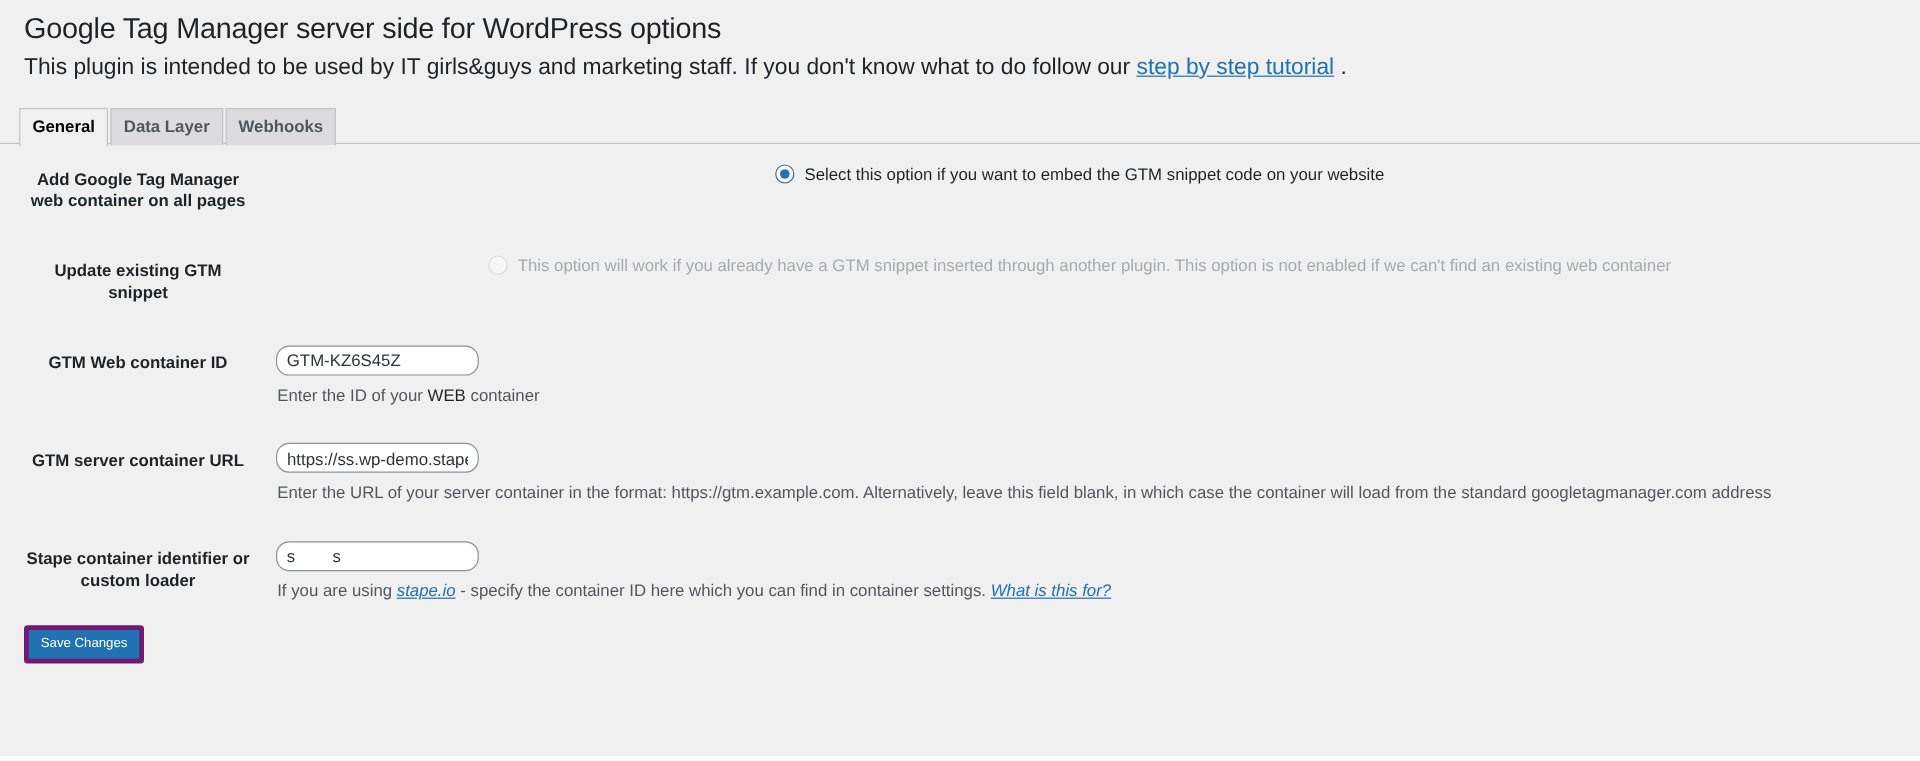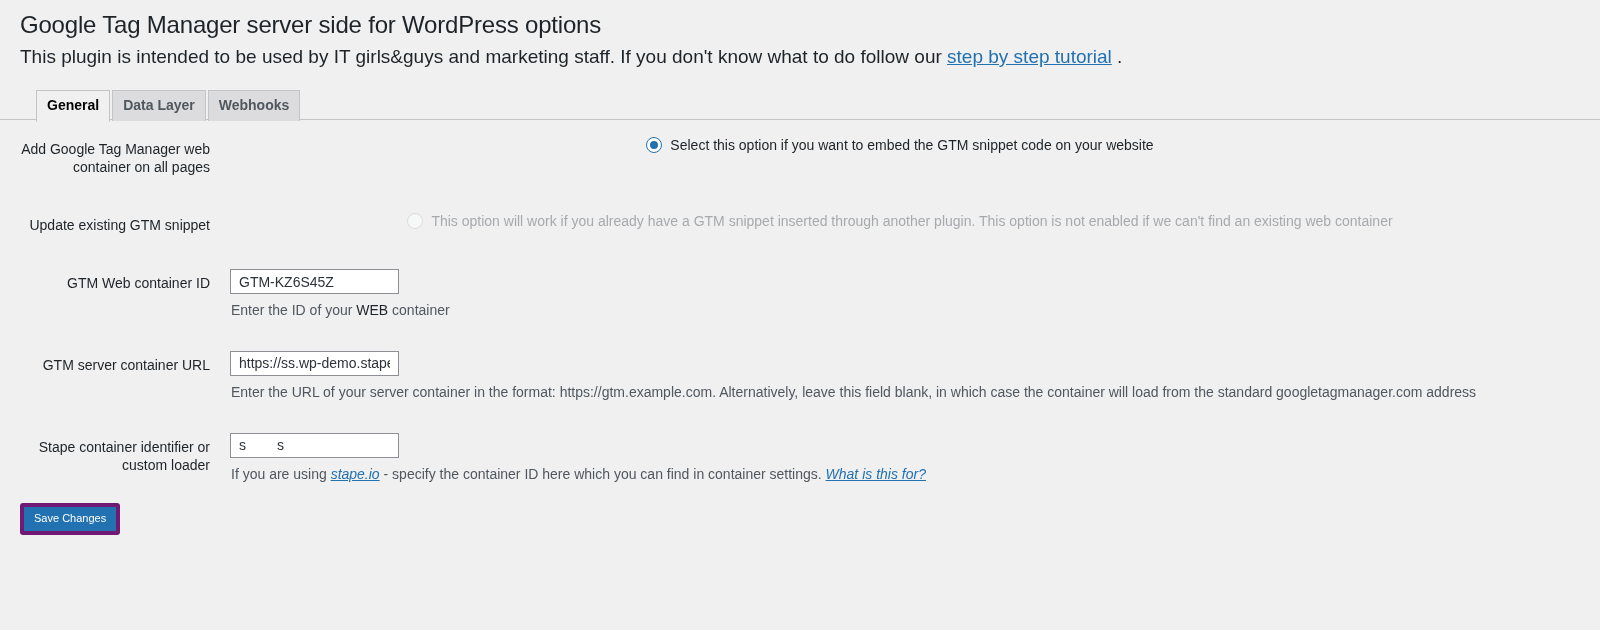--- a/index.html
+++ b/index.html
@@ -39,21 +39,21 @@
   }
   .page-subtitle a {
     color: #2271b1;
     text-decoration: underline;
   }
 
   
   .nav-tab-wrapper {
     border-bottom: 1px solid #c3c4c7;
     margin: 16px 0 0 0;
-    padding-left: 36px;
+    padding-left: 16px;
     padding-top: 0;
     line-height: inherit;
     box-sizing: border-box;
     width: 1600px;
     height: 31px;
     position: relative;
   }
   .nav-tab {
     display: inline-block;
     position: relative;
@@ -82,23 +82,23 @@
     width: 100%;
     border-collapse: collapse;
     margin-top: 0;
     clear: both;
   }
   .form-table tr {
     vertical-align: top;
   }
   .form-table th {
     width: 200px;
-    text-align: right;
+    text-align: center;
     padding: 20px 10px 20px 0;
-    font-weight: 400;
+    font-weight: 700;
     font-size: 14px;
     line-height: 1.3;
     color: #1d2327;
     vertical-align: top;
     box-sizing: border-box;
   }
   .form-table td {
     padding: 15px 10px;
     line-height: 1.3;
     font-size: 14px;
@@ -158,21 +158,21 @@
   .regular-text {
     width: 169px;
     height: 25px;
     box-sizing: border-box;
     padding: 0 8px;
     font-size: 14px;
     font-family: "Liberation Sans", sans-serif;
     color: #2c3338;
     background: #fff;
     border: 1px solid #8c8f94;
-    border-radius: 0;
+    border-radius: 11px;
     box-shadow: 0 0 0 transparent;
     line-height: 23px;
     outline: none;
   }
   .description {
     margin: 7px 0 0 1px;
     font-size: 14px;
     color: #50575e;
     line-height: 1.4;
   }

